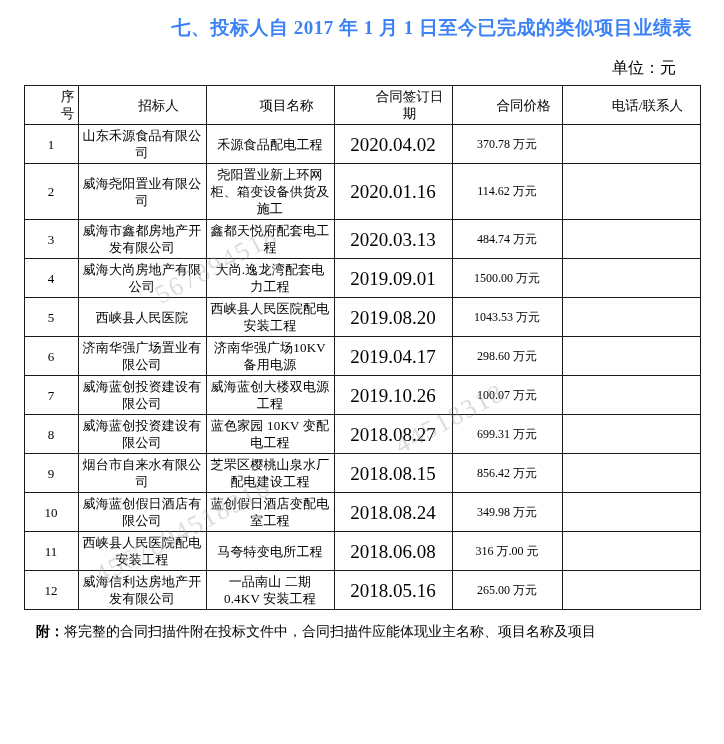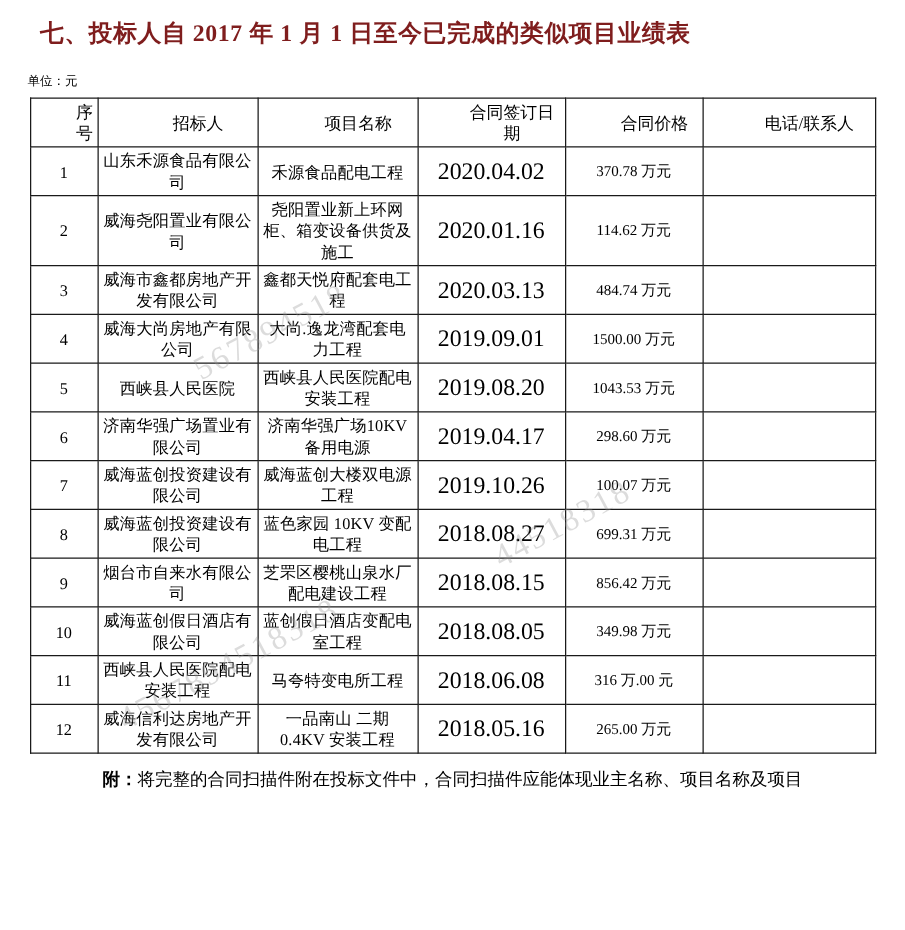--- a/index.html
+++ b/index.html
@@ -16,31 +16,32 @@
     position: relative;
   }
   .page {
     position: relative;
     width: 724px;
     height: 744px;
     box-sizing: border-box;
     padding: 0 22px;
   }
   .doc-title {
-    text-align: left;
+    text-align: right;
     font-size: 19px;
     font-weight: bold;
     letter-spacing: 0.5px;
     margin: 14px 0 0 0;
     padding: 0 10px;
     line-height: 28px;
-    color: #7f1d1d;
+    color: #3b82f6;
   }
   .unit-line {
-    font-size: 10px;
+    text-align: right;
+    font-size: 16px;
     margin: 16px 26px 6px 0;
     color: #000;
   }
   table.perf {
     border-collapse: collapse;
     width: 676px;
     margin: 0 auto;
     table-layout: fixed;
     background: transparent;
   }
@@ -85,21 +86,20 @@
   .col-date  { width: 118px; }
   .col-price { width: 110px; }
   .col-cont  { width: 138px; }
 
   .footnote {
     margin: 10px 14px 0 14px;
     font-size: 14px;
     line-height: 24px;
     text-indent: 0;
     color: #000;
-    text-align: center;
   }
   .footnote .lead {
     font-weight: bold;
   }
   .footnote .l2 {
     display: block;
     margin-left: 30px;
   }
 
   
@@ -225,21 +225,21 @@
         <td class="name">烟台市自来水有限公司</td>
         <td class="project">芝罘区樱桃山泉水厂配电建设工程</td>
         <td class="date">2018.08.15</td>
         <td class="price">856.42 万元</td>
         <td class="contact"></td>
       </tr>
       <tr>
         <td class="idx">10</td>
         <td class="name">威海蓝创假日酒店有限公司</td>
         <td class="project">蓝创假日酒店变配电室工程</td>
-        <td class="date">2018.08.05</td>
+        <td class="date">2018.08.24</td>
         <td class="price">349.98 万元</td>
         <td class="contact"></td>
       </tr>
       <tr>
         <td class="idx">11</td>
         <td class="name">西峡县人民医院配电安装工程</td>
         <td class="project">马夸特变电所工程</td>
         <td class="date">2018.06.08</td>
         <td class="price">316 万.00 元</td>
         <td class="contact"></td>

